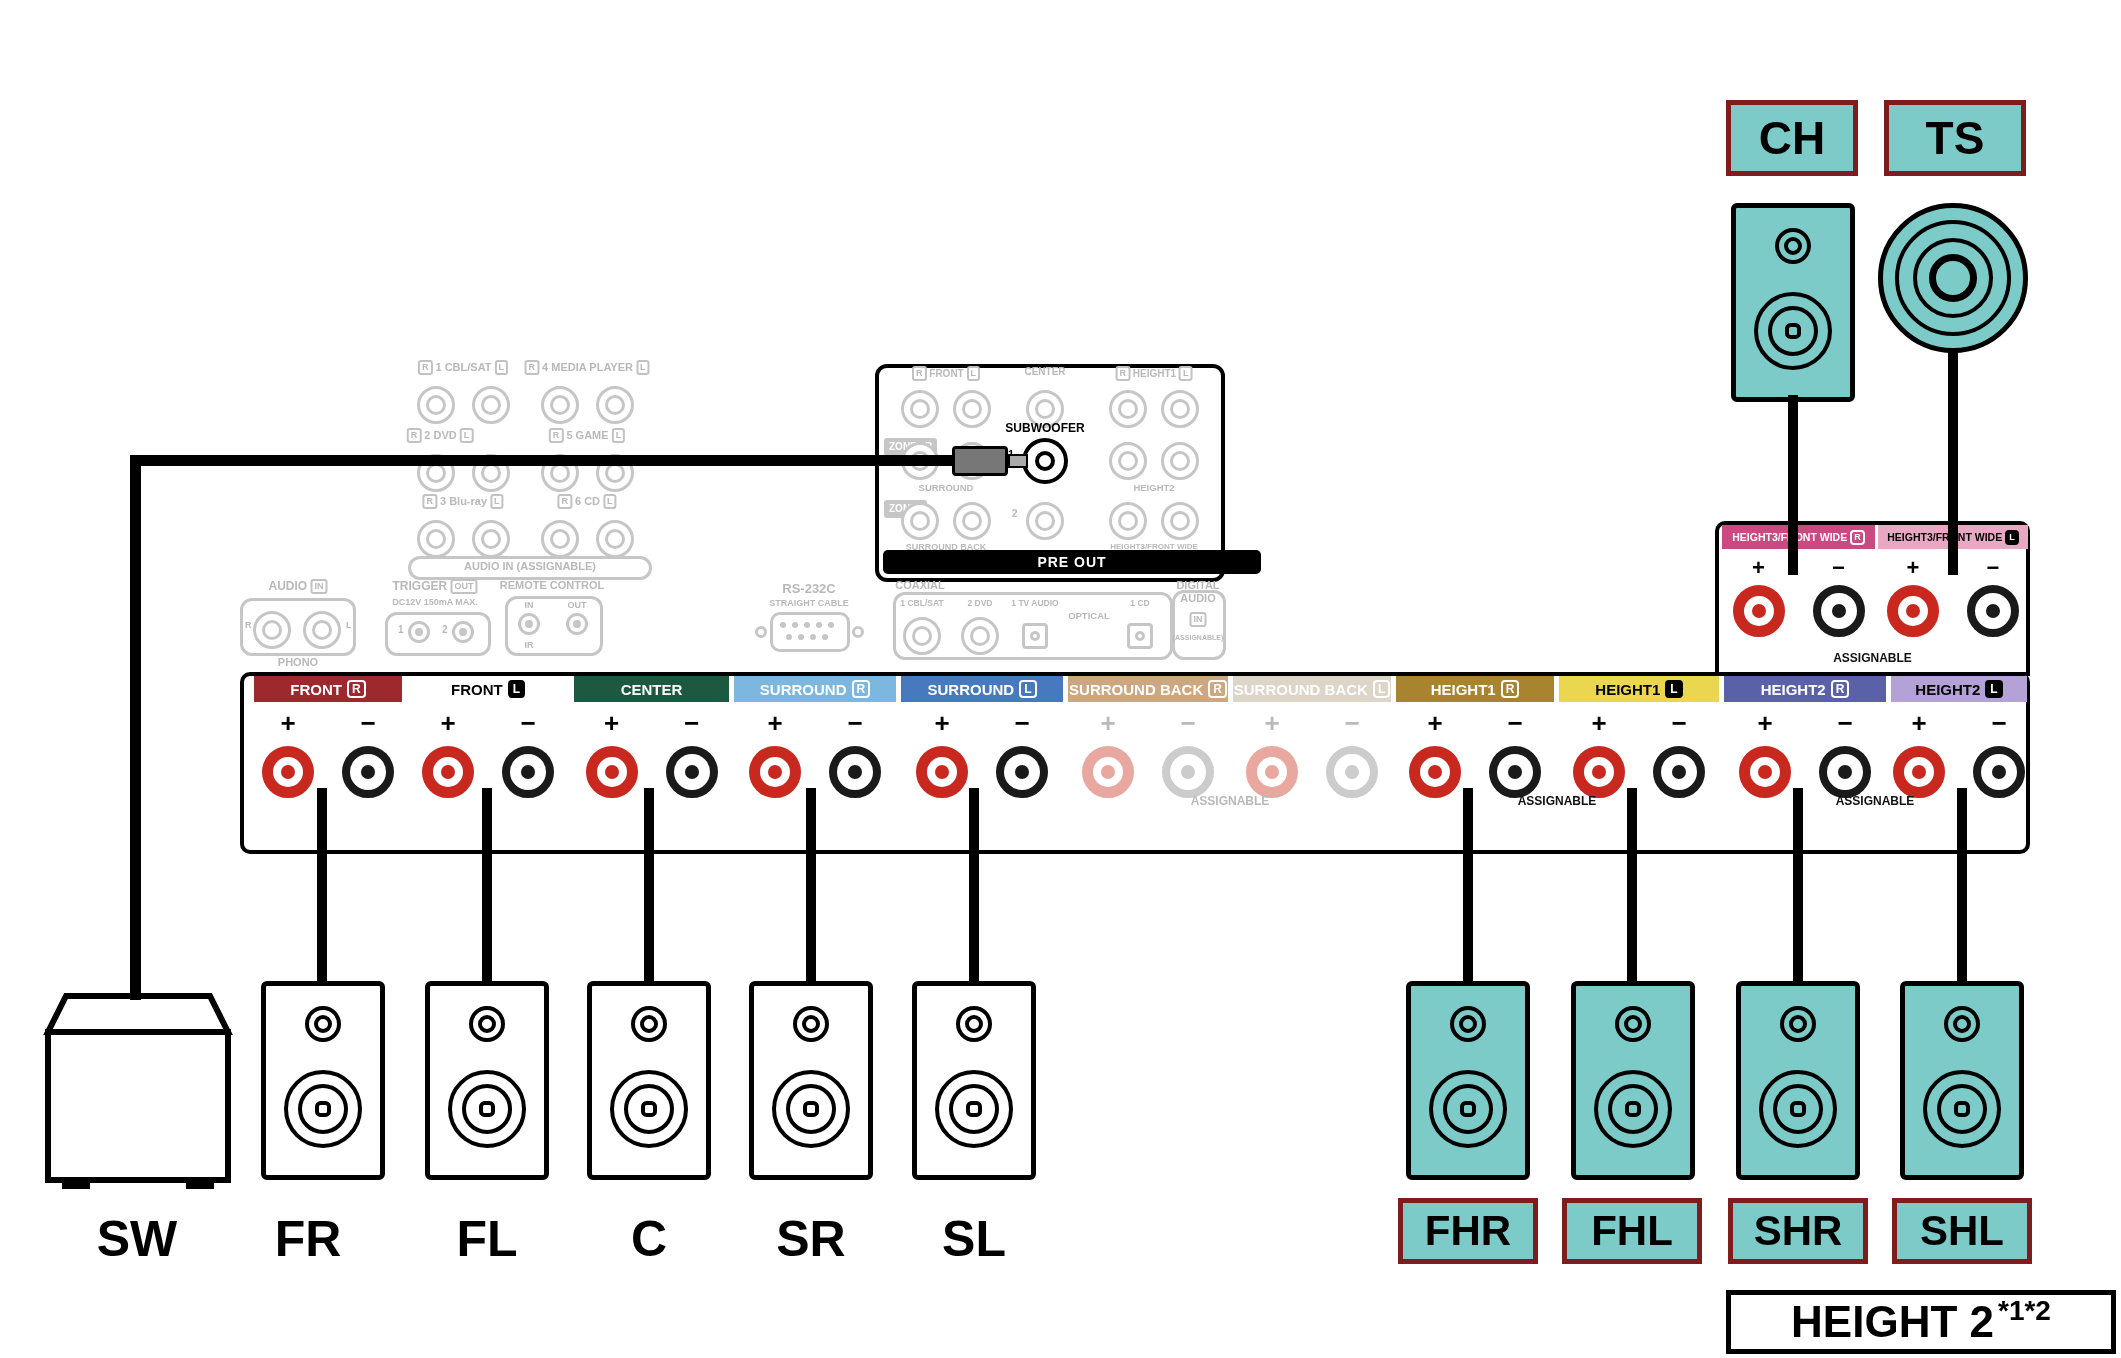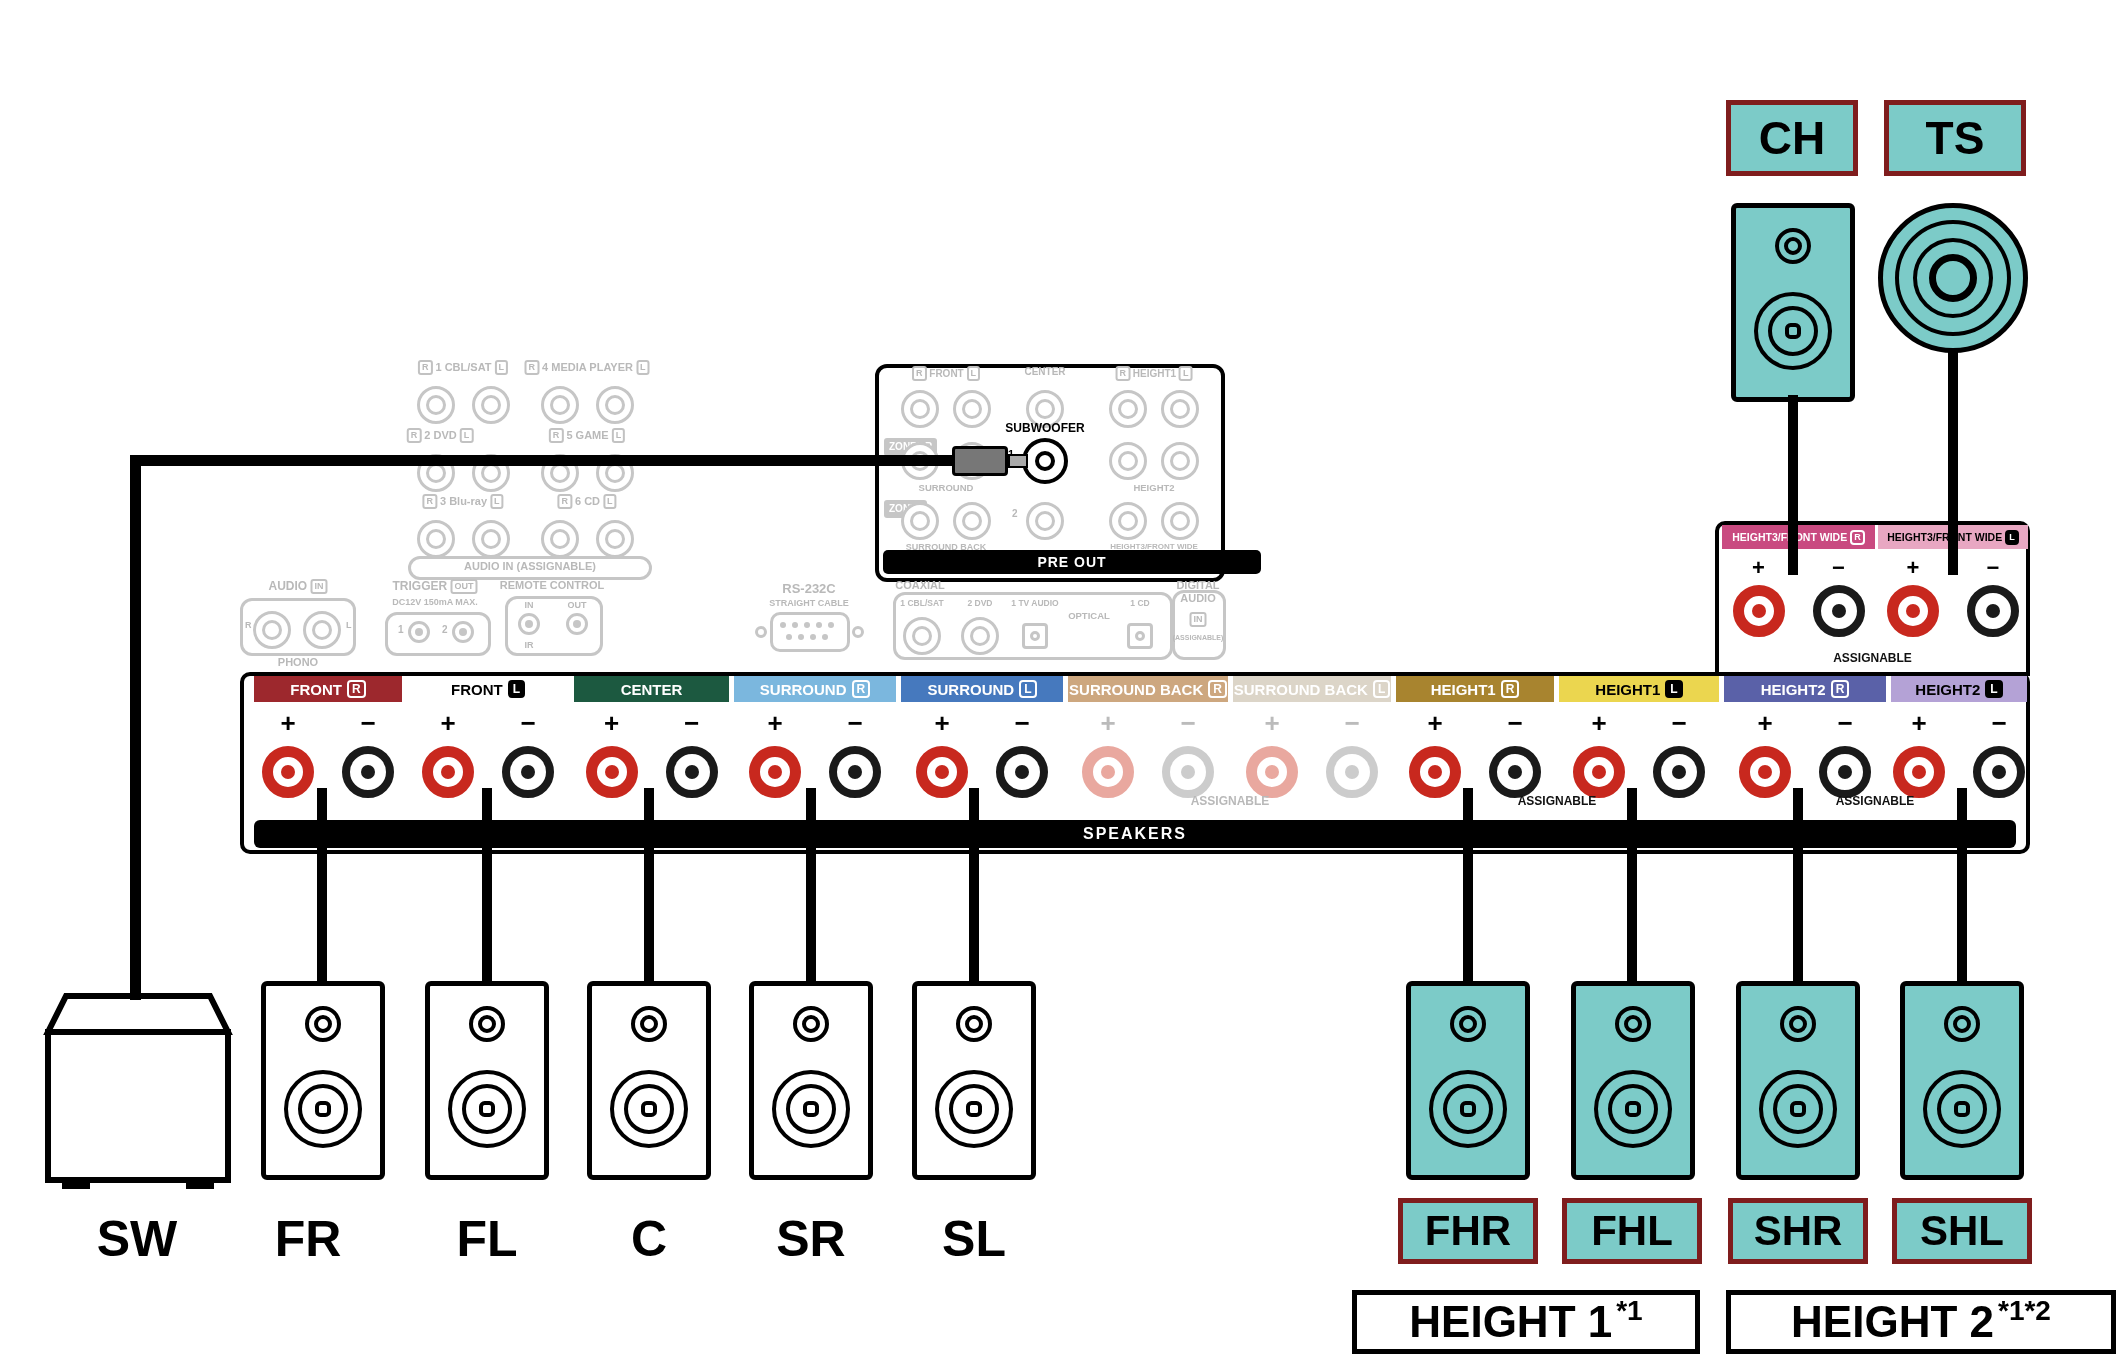--- a/index.html
+++ b/index.html
@@ -377,21 +377,20 @@
       <div class="post red p1">
           <i></i>
         </div>
         <div class="post blk p2">
           <i></i>
         </div>
     </div>
     <span class="assign f" style="left:986px">ASSIGNABLE</span>
     <span class="assign" style="left:1313px">ASSIGNABLE</span>
     <span class="assign" style="left:1631px">ASSIGNABLE</span>
-    <div class="spk-bar">SPEAKERS</div>
   </div>
 
   <div class="wire" style="left:317px;top:788px;width:10px;height:197px"></div>
   <div class="wire" style="left:482px;top:788px;width:10px;height:197px"></div>
   <div class="wire" style="left:644px;top:788px;width:10px;height:197px"></div>
   <div class="wire" style="left:806px;top:788px;width:10px;height:197px"></div>
   <div class="wire" style="left:969px;top:788px;width:10px;height:197px"></div>
   <div class="wire" style="left:1463px;top:788px;width:10px;height:197px"></div>
   <div class="wire" style="left:1627px;top:788px;width:10px;height:197px"></div>
   <div class="wire" style="left:1793px;top:788px;width:10px;height:197px"></div>
@@ -479,22 +478,18 @@
   <div class="blab" style="left:137px;top:1210px">SW</div>
   <div class="blab" style="left:308px;top:1210px">FR</div>
   <div class="blab" style="left:487px;top:1210px">FL</div>
   <div class="blab" style="left:649px;top:1210px">C</div>
   <div class="blab" style="left:811px;top:1210px">SR</div>
   <div class="blab" style="left:974px;top:1210px">SL</div>
   <div class="tag" style="left: 1398px; top: 1198px; width: 140px; height: 66px; font-size: 42px; background: rgb(124, 203, 200);">FHR</div>
   <div class="tag" style="left: 1562px; top: 1198px; width: 140px; height: 66px; font-size: 42px; background: rgb(124, 203, 200);">FHL</div>
   <div class="tag" style="left: 1728px; top: 1198px; width: 140px; height: 66px; font-size: 42px; background: rgb(124, 203, 200);">SHR</div>
   <div class="tag" style="left: 1892px; top: 1198px; width: 140px; height: 66px; font-size: 42px; background: rgb(124, 203, 200);">SHL</div>
-  <div class="hbox" style="left:1352px;top:1290px;width:348px;height:64px">
-      <span>HEIGHT 1</span>
-      <span class="sup">*1</span>
-    </div>
   <div class="hbox" style="left:1726px;top:1290px;width:390px;height:64px">
       <span>HEIGHT 2</span>
       <span class="sup">*1*2</span>
     </div>
 
 </div>
 
 </body></html>

